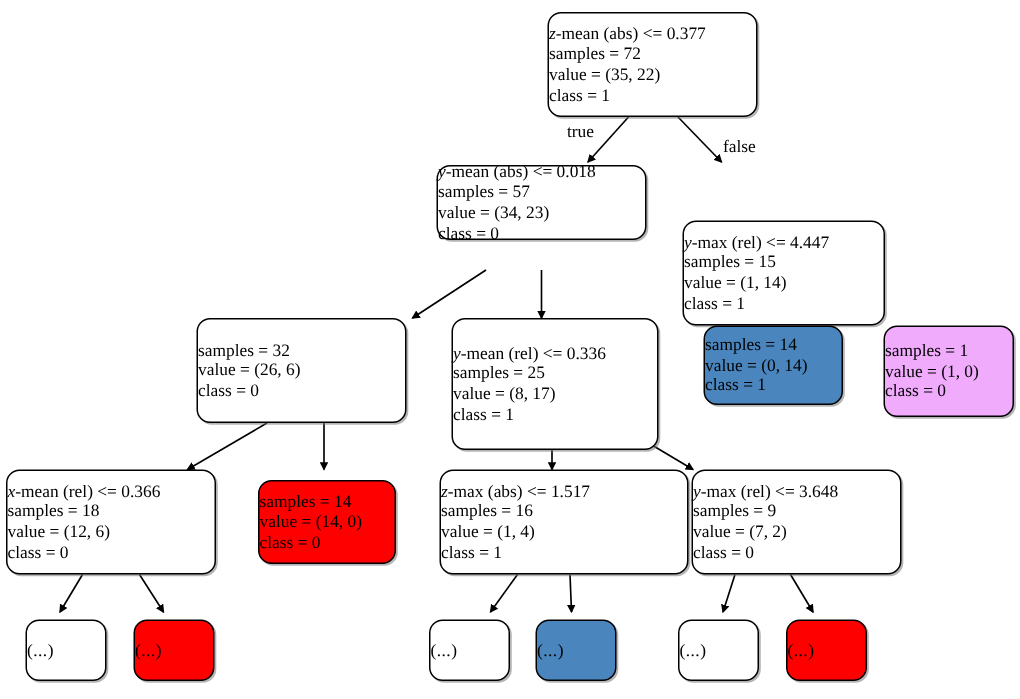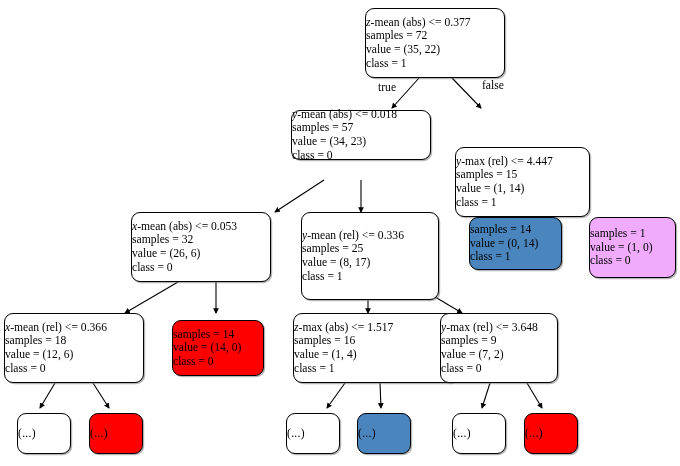--- a/index.html
+++ b/index.html
@@ -100,38 +100,37 @@
   </svg>
 
   <div class="node" style="left:365px; top:8px; width:140px; height:70px;">
     <span class="line"><i>z</i><span>-mean (abs) &lt;= 0.377</span></span>
     <span class="line">samples = 72</span>
     <span class="line">value = (35, 22)</span>
     <span class="line">class = 1</span>
   </div>
 
   <div class="edge-label" style="left:378px; top:81px;">true</div>
-  <div class="edge-label" style="left:482px; top:79px;">false</div>
+  <div class="edge-label" style="left:482px; top:91px;">false</div>
 
   <div class="node" style="left:291px; top:110px; width:140px; height:50px;">
     <span class="line"><i>y</i><span>-mean (abs) &lt;= 0.018</span></span>
     <span class="line">samples = 57</span>
     <span class="line">value = (34, 23)</span>
     <span class="line">class = 0</span>
   </div>
 
   <div class="node" style="left:455px; top:110px; width:135px; height:70px;margin-top:37px;">
     <span class="line"><i>y</i><span>-max (rel) &lt;= 4.447</span></span>
     <span class="line">samples = 15</span>
     <span class="line">value = (1, 14)</span>
     <span class="line">class = 1</span>
   </div>
 
   <div class="node" style="left:131px; top:212px; width:140px; height:70px;">
-    <span class="line"><i>x</i><span>-mean (abs) &lt;= 0.053</span></span>
     <span class="line">samples = 32</span>
     <span class="line">value = (26, 6)</span>
     <span class="line">class = 0</span>
   </div>
 
   <div class="node" style="left:301px; top:212px; width:138px; height:88px;">
     <span class="line"><i>y</i><span>-mean (rel) &lt;= 0.336</span></span>
     <span class="line">samples = 25</span>
     <span class="line">value = (8, 17)</span>
     <span class="line">class = 1</span>
@@ -162,21 +161,21 @@
     <span class="line">class = 0</span>
   </div>
 
   <div class="node" style="left:293px; top:313px; width:166px; height:70px;">
     <span class="line"><i>z</i><span>-max (abs) &lt;= 1.517</span></span>
     <span class="line">samples = 16</span>
     <span class="line">value = (1, 4)</span>
     <span class="line">class = 1</span>
   </div>
 
-  <div class="node" style="left:440px; top:313px; width:118px; height:70px;">
+  <div class="node" style="left:461px; top:313px; width:140px; height:70px;">
     <span class="line"><i>y</i><span>-max (rel) &lt;= 3.648</span></span>
     <span class="line">samples = 9</span>
     <span class="line">value = (7, 2)</span>
     <span class="line">class = 0</span>
   </div>
 
   <div class="node leafdot" style="left:17px; top:413px; width:54px; height:41px;">
     <span class="line">(...)</span>
   </div>
 

